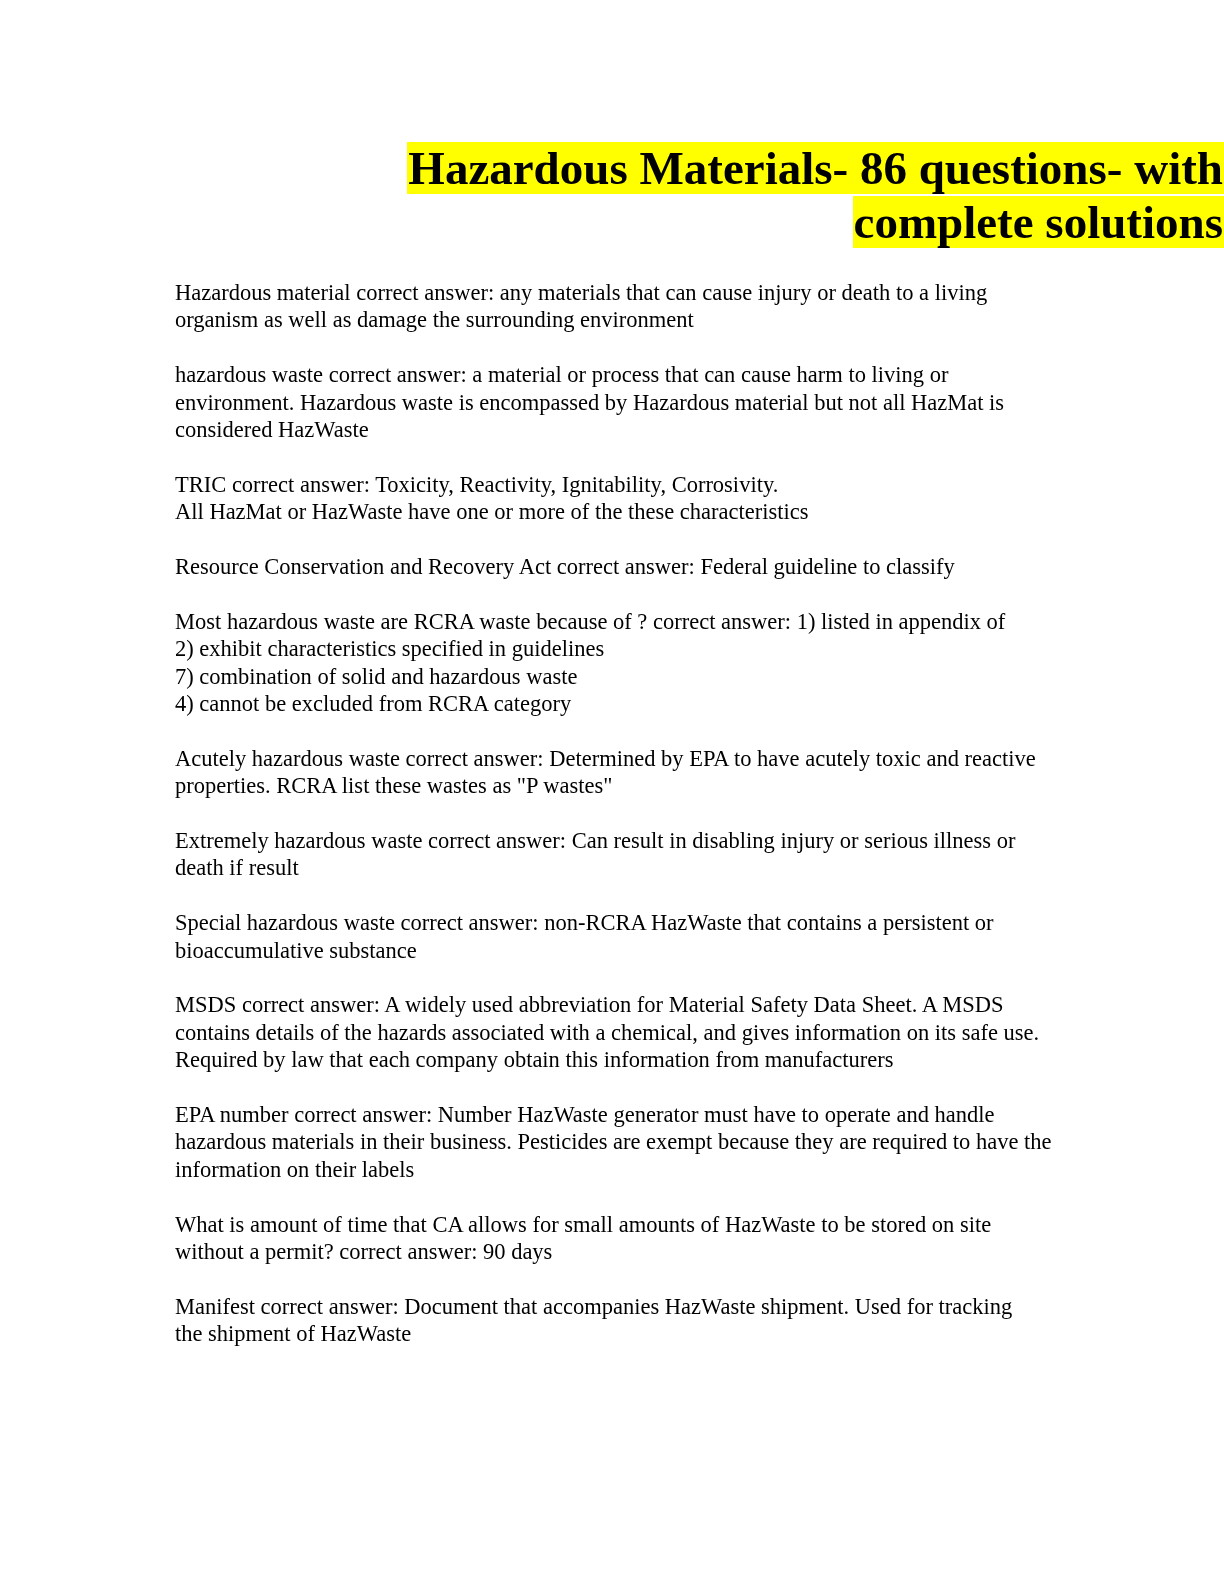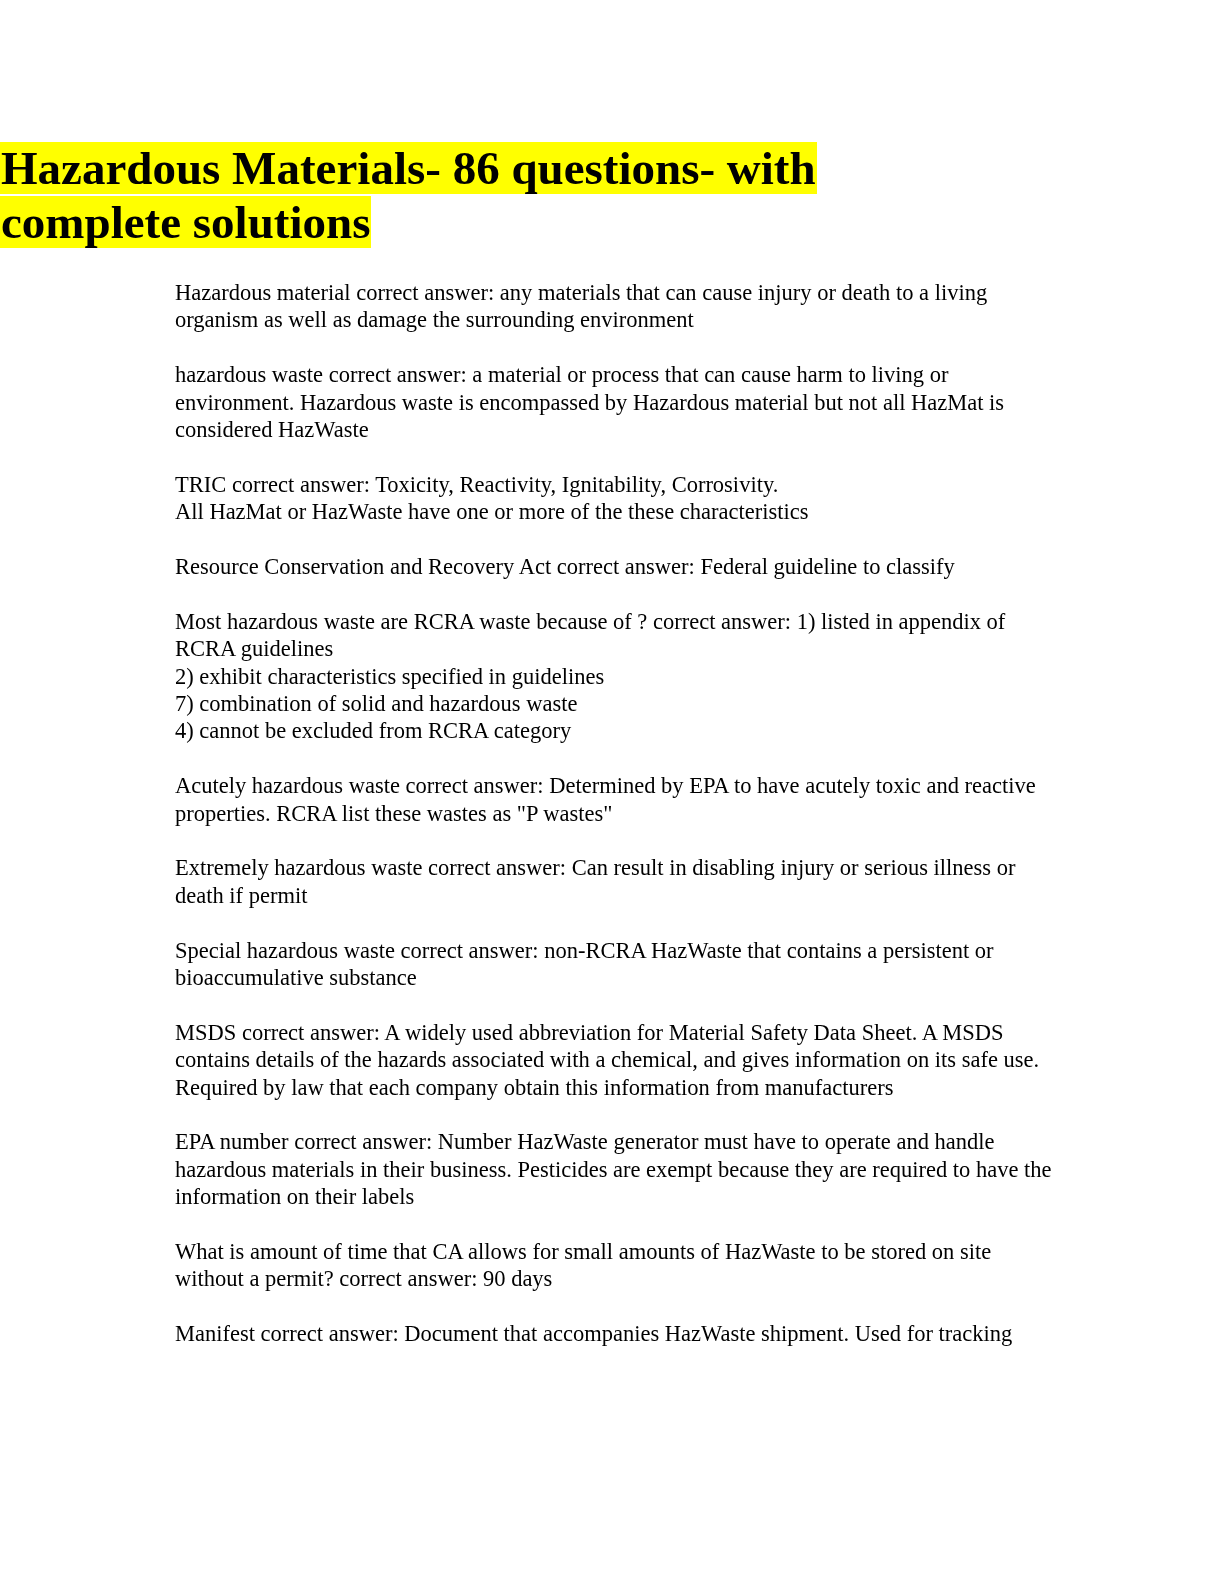--- a/index.html
+++ b/index.html
@@ -1,20 +1,20 @@
 <!DOCTYPE html>
 <html><head>
 <meta charset="utf-8">
 <style>
   html, body { margin: 0; padding: 0; background: #ffffff; }
   body { width: 1224px; height: 1584px; position: relative; overflow: hidden; }
   .page { position: absolute; left: 0; top: 0; width: 1224px; height: 1584px; background: #ffffff; }
   .title {
     position: absolute; left: 0; top: 141px; width: 1224px;
-    text-align: left;
+    text-align: right;
     font-family: "Liberation Serif", serif;
     font-weight: bold; font-size: 47px; line-height: 54px; color: #000;
     margin: 0;
   }
   .title .hl { background: #ffff00; padding: 0 1px; }
   .body {
     position: absolute; left: 143px; top: 279px; width: 950px;
     font-family: "Liberation Serif", serif;
     font-size: 22.5px; line-height: 27.4px; color: #000; margin-left: 32px;
   }
@@ -28,22 +28,22 @@
   <h1 class="title">
     <span class="hl">Hazardous Materials- 86 questions- with</span><br>
     <span class="hl">complete solutions</span>
   </h1>
 
   <div class="body" id="qa-list">
       <div class="qa"><span class="line">Hazardous material correct answer:  any materials that can cause injury or death to a living</span><span class="line">organism as well as damage the surrounding environment</span></div>
       <div class="qa"><span class="line">hazardous waste correct answer:  a material or process that can cause harm to living or</span><span class="line">environment. Hazardous waste is encompassed by Hazardous material but not all HazMat is</span><span class="line">considered HazWaste</span></div>
       <div class="qa"><span class="line">TRIC correct answer:  Toxicity, Reactivity, Ignitability, Corrosivity.</span><span class="line">All HazMat or HazWaste have one or more of the these characteristics</span></div>
       <div class="qa"><span class="line">Resource Conservation and Recovery Act correct answer:  Federal guideline to classify</span></div>
-      <div class="qa"><span class="line">Most hazardous waste are RCRA waste because of ? correct answer:  1) listed in appendix of</span><span class="line">RCRA guidelines</span><span class="line">2) exhibit characteristics specified in guidelines</span><span class="line">7) combination of solid and hazardous waste</span><span class="line">4) cannot be excluded from RCRA category</span></div>
+      <div class="qa"><span class="line">Most hazardous waste are RCRA waste because of ? correct answer:  1) listed in appendix of</span><span class="line">2) exhibit characteristics specified in guidelines</span><span class="line">7) combination of solid and hazardous waste</span><span class="line">4) cannot be excluded from RCRA category</span></div>
       <div class="qa"><span class="line">Acutely hazardous waste correct answer:  Determined by EPA to have acutely toxic and reactive</span><span class="line">properties. RCRA list these wastes as "P wastes"</span></div>
-      <div class="qa"><span class="line">Extremely hazardous waste correct answer:  Can result in disabling injury or serious illness or</span><span class="line">death if permit</span></div>
+      <div class="qa"><span class="line">Extremely hazardous waste correct answer:  Can result in disabling injury or serious illness or</span><span class="line">death if result</span></div>
       <div class="qa"><span class="line">Special hazardous waste correct answer:  non-RCRA HazWaste that contains a persistent or</span><span class="line">bioaccumulative substance</span></div>
       <div class="qa"><span class="line">MSDS correct answer:  A widely used abbreviation for Material Safety Data Sheet. A MSDS</span><span class="line">contains details of the hazards associated with a chemical, and gives information on its safe use.</span><span class="line">Required by law that each company obtain this information from manufacturers</span></div>
       <div class="qa"><span class="line">EPA number correct answer:  Number HazWaste generator must have to operate and handle</span><span class="line">hazardous materials in their business. Pesticides are exempt because they are required to have the</span><span class="line">information on their labels</span></div>
       <div class="qa"><span class="line">What is amount of time that CA allows for small amounts of HazWaste to be stored on site</span><span class="line">without a permit? correct answer:  90 days</span></div>
-      <div class="qa"><span class="line">Manifest correct answer:  Document that accompanies HazWaste shipment. Used for tracking</span></div>
+      <div class="qa"><span class="line">Manifest correct answer:  Document that accompanies HazWaste shipment. Used for tracking</span><span class="line">the shipment of HazWaste</span></div>
     </div>
 </div>
 
 </body></html>

